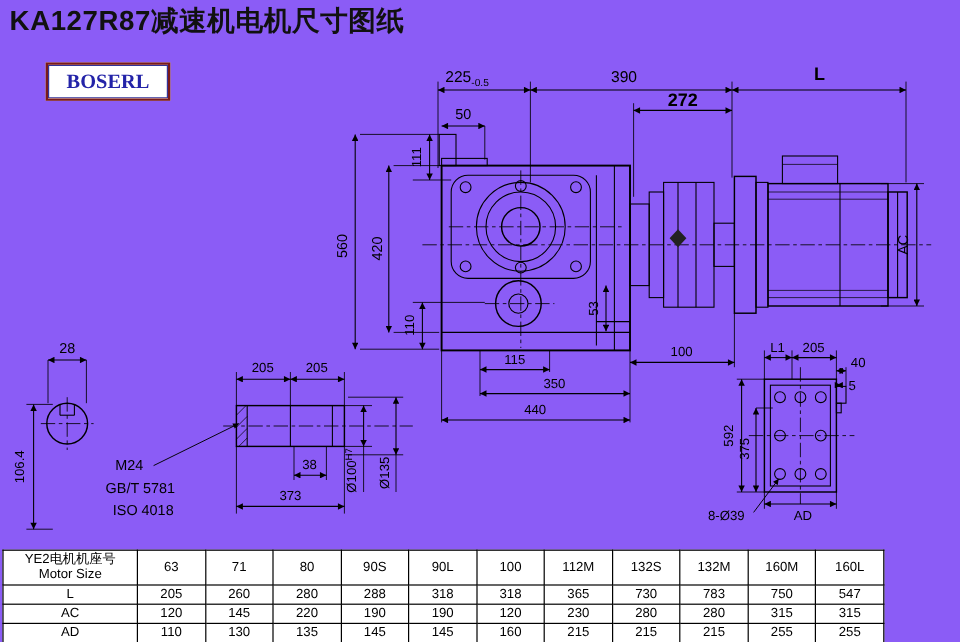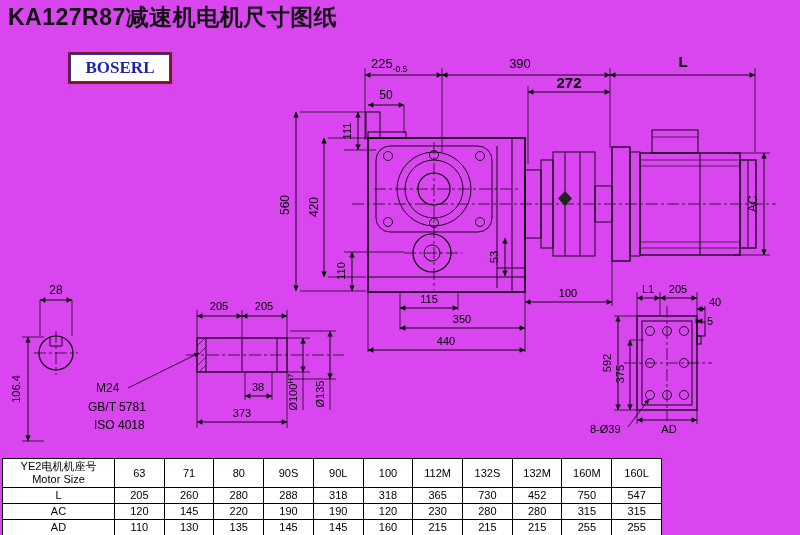--- a/index.html
+++ b/index.html
@@ -1,31 +1,31 @@
 <!DOCTYPE html>
 <html><head>
 <meta charset="utf-8">
 <style>
   html,body{margin:0;padding:0;background:#fff;}
-  .page{position:relative;width:800px;height:535px;background:#d946ef;font-family:"Liberation Sans",sans-serif;overflow:hidden;}
+  .page{position:relative;width:800px;height:535px;background:#8b5cf6;font-family:"Liberation Sans",sans-serif;overflow:hidden;}
   .title{position:absolute;left:8px;top:2px;font-size:23px;font-weight:bold;color:#111;letter-spacing:.5px;white-space:nowrap;}
   .logo{position:absolute;left:38px;top:52px;width:100px;height:28px;border:2px solid #7a1a1a;box-shadow:inset 0 0 0 1px #333399;display:flex;align-items:center;justify-content:center;
-        font-family:"Liberation Serif",serif;font-weight:bold;font-size:17px;color:#2323a8;background:#fff;margin-left:30px;}
+        font-family:"Liberation Serif",serif;font-weight:bold;font-size:17px;color:#2323a8;background:#fff;}
   svg.drawing{position:absolute;left:0;top:0;}
   svg text{font-family:"Liberation Sans",sans-serif;font-size:12px;fill:#000;}
   .f11{font-size:11px;} .f13{font-size:13px;} .f15{font-size:15px;font-weight:bold;}
   .o{fill:none;stroke:#000;stroke-width:1.6;}
   .m{fill:none;stroke:#000;stroke-width:1.2;}
   .t{fill:none;stroke:#000;stroke-width:0.9;}
   .h{fill:none;stroke:#000;stroke-width:0.6;}
   .e{fill:none;stroke:#000;stroke-width:0.7;}
   .c{fill:none;stroke:#000;stroke-width:0.7;stroke-dasharray:12 3 3 3;}
   .d{fill:none;stroke:#000;stroke-width:0.9;marker-start:url(#arr);marker-end:url(#arr);}
   .ld{fill:none;stroke:#000;stroke-width:0.8;marker-end:url(#arr);}
-  .dim-table{position:absolute;left:2px;top:458px;width:660px;border-collapse:collapse;table-layout:fixed;background:#fff;}
+  .dim-table{position:absolute;left:2px;top:458px;width:735px;border-collapse:collapse;table-layout:fixed;background:#fff;}
   .dim-table td{border:1px solid #000;text-align:center;vertical-align:middle;font-size:11px;padding:0;height:15px;line-height:1.15;color:#000;}
   .dim-table tr.hdr td{height:28px;}
   .dim-table col.c0{width:112px;}
 </style>
 </head>
 <body>
 
 <div class="page">
 
   <div class="title">KA127R87减速机电机尺寸图纸</div>
@@ -287,21 +287,21 @@
       <tr>
         <td>L</td>
         <td>205</td>
         <td>260</td>
         <td>280</td>
         <td>288</td>
         <td>318</td>
         <td>318</td>
         <td>365</td>
         <td>730</td>
-        <td>452</td>
+        <td>783</td>
         <td>750</td>
         <td>547</td>
       </tr>
       <tr>
         <td>AC</td>
         <td>120</td>
         <td>145</td>
         <td>220</td>
         <td>190</td>
         <td>190</td>

